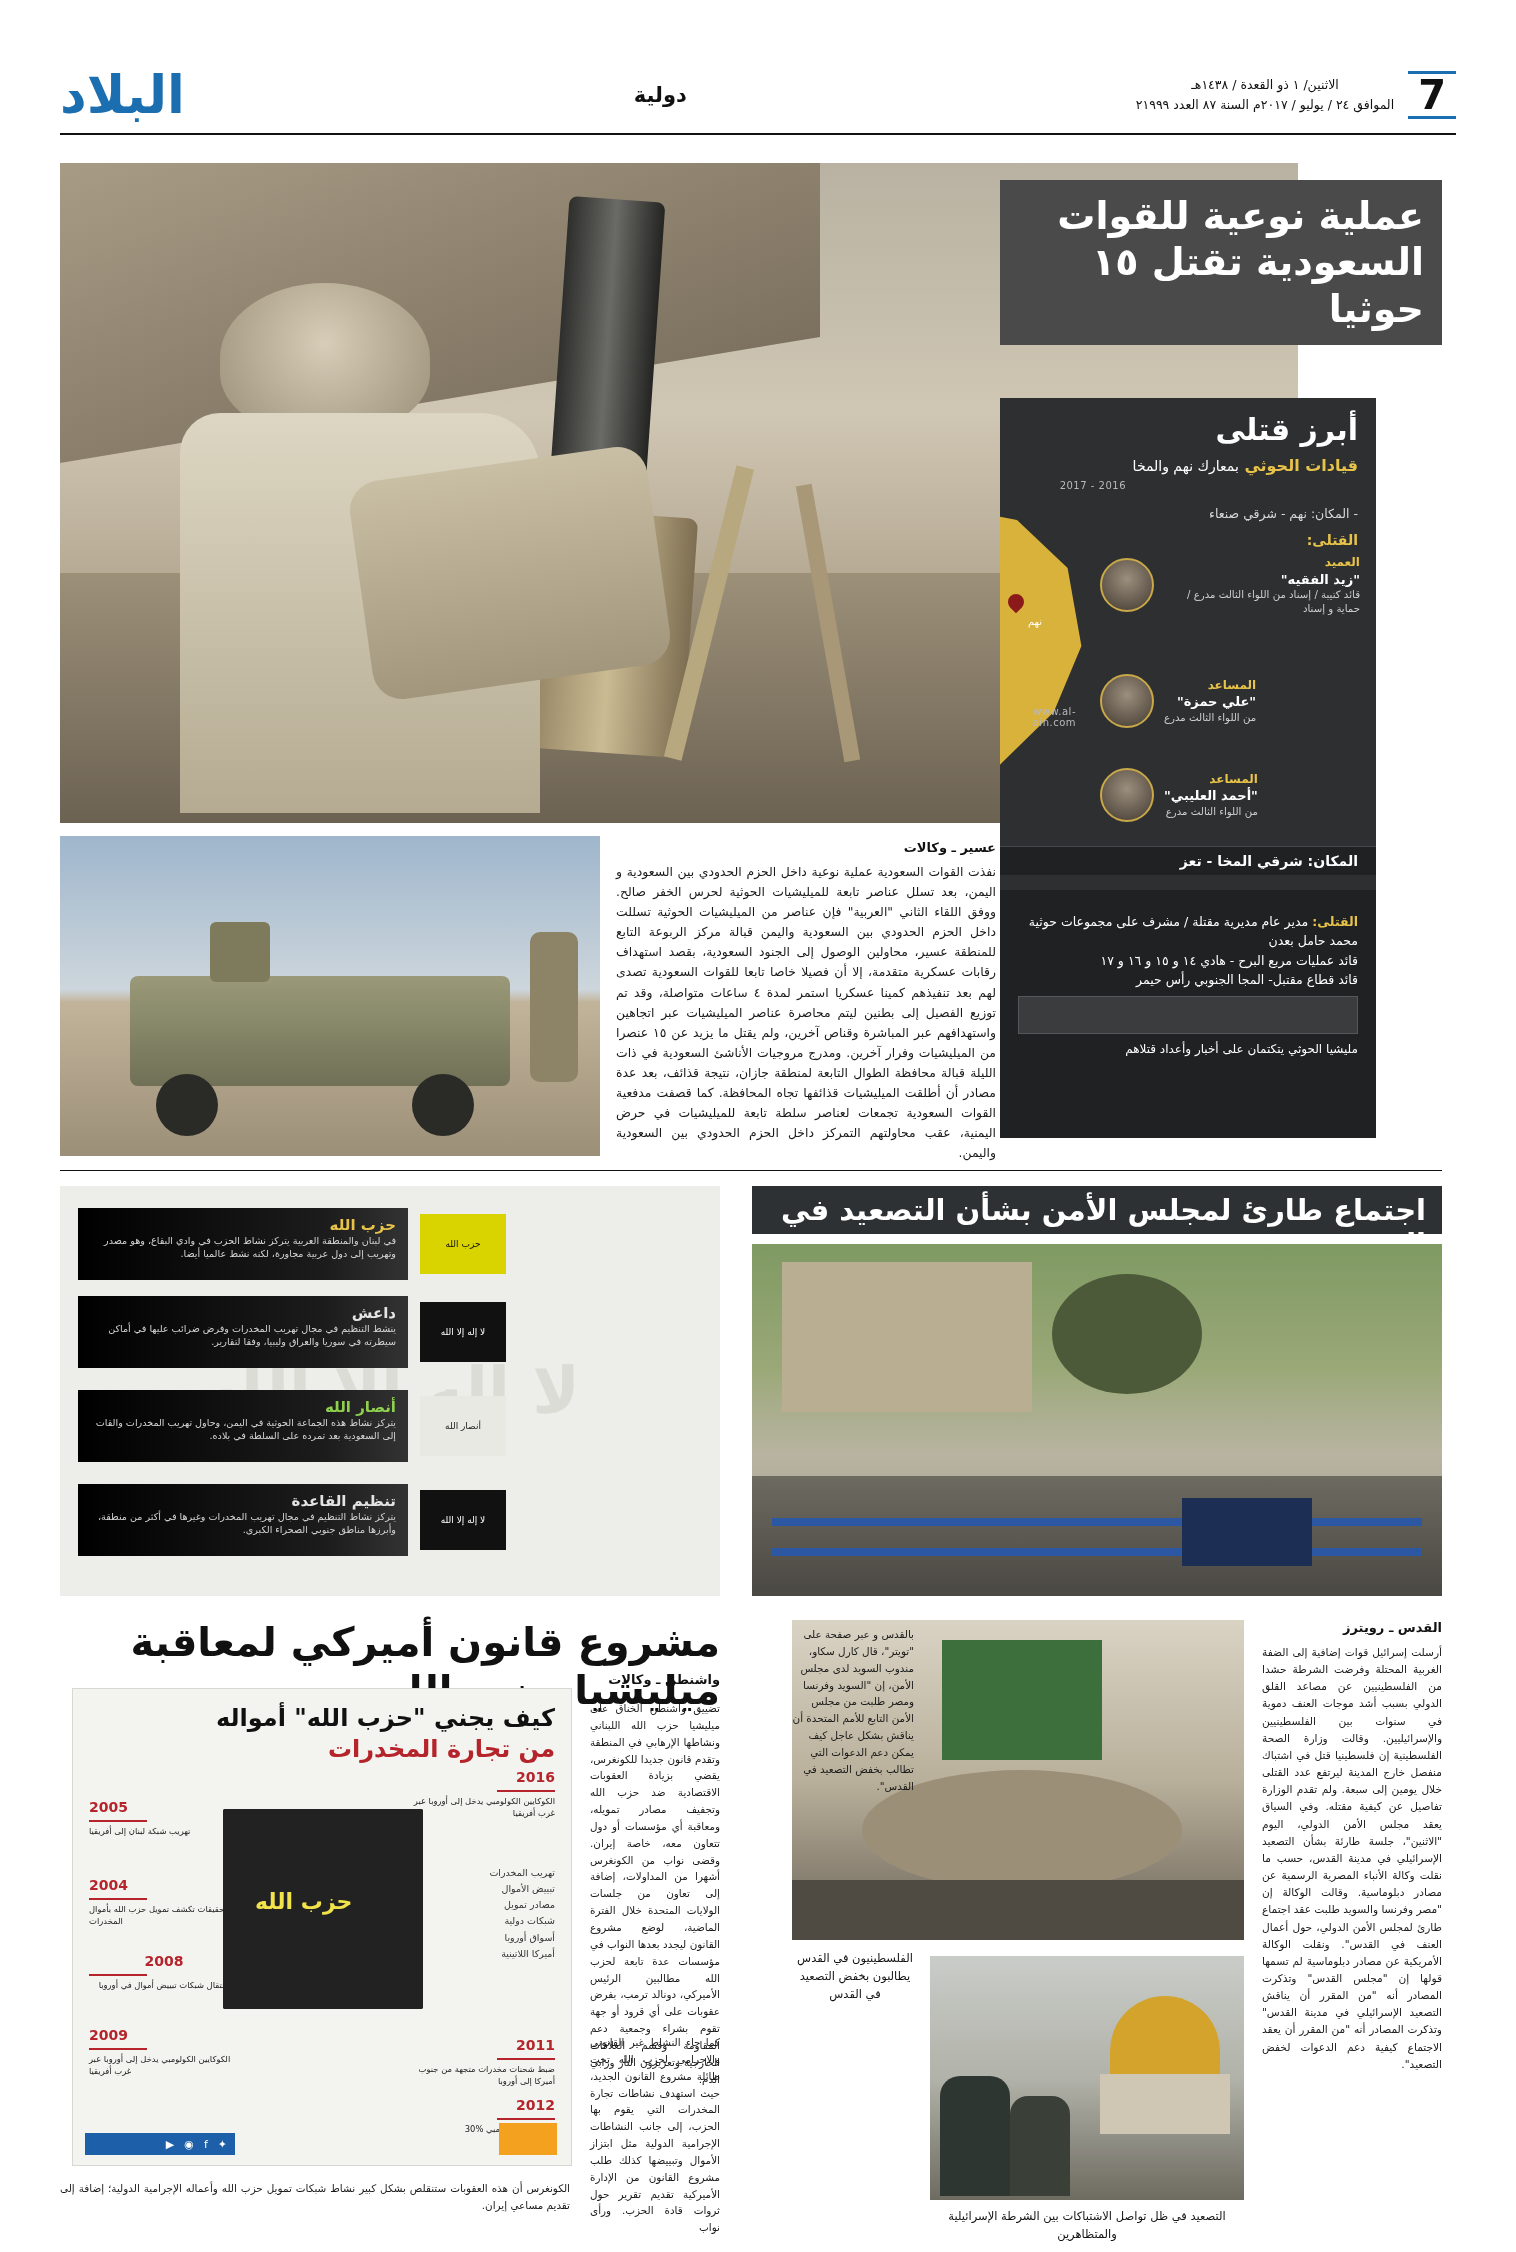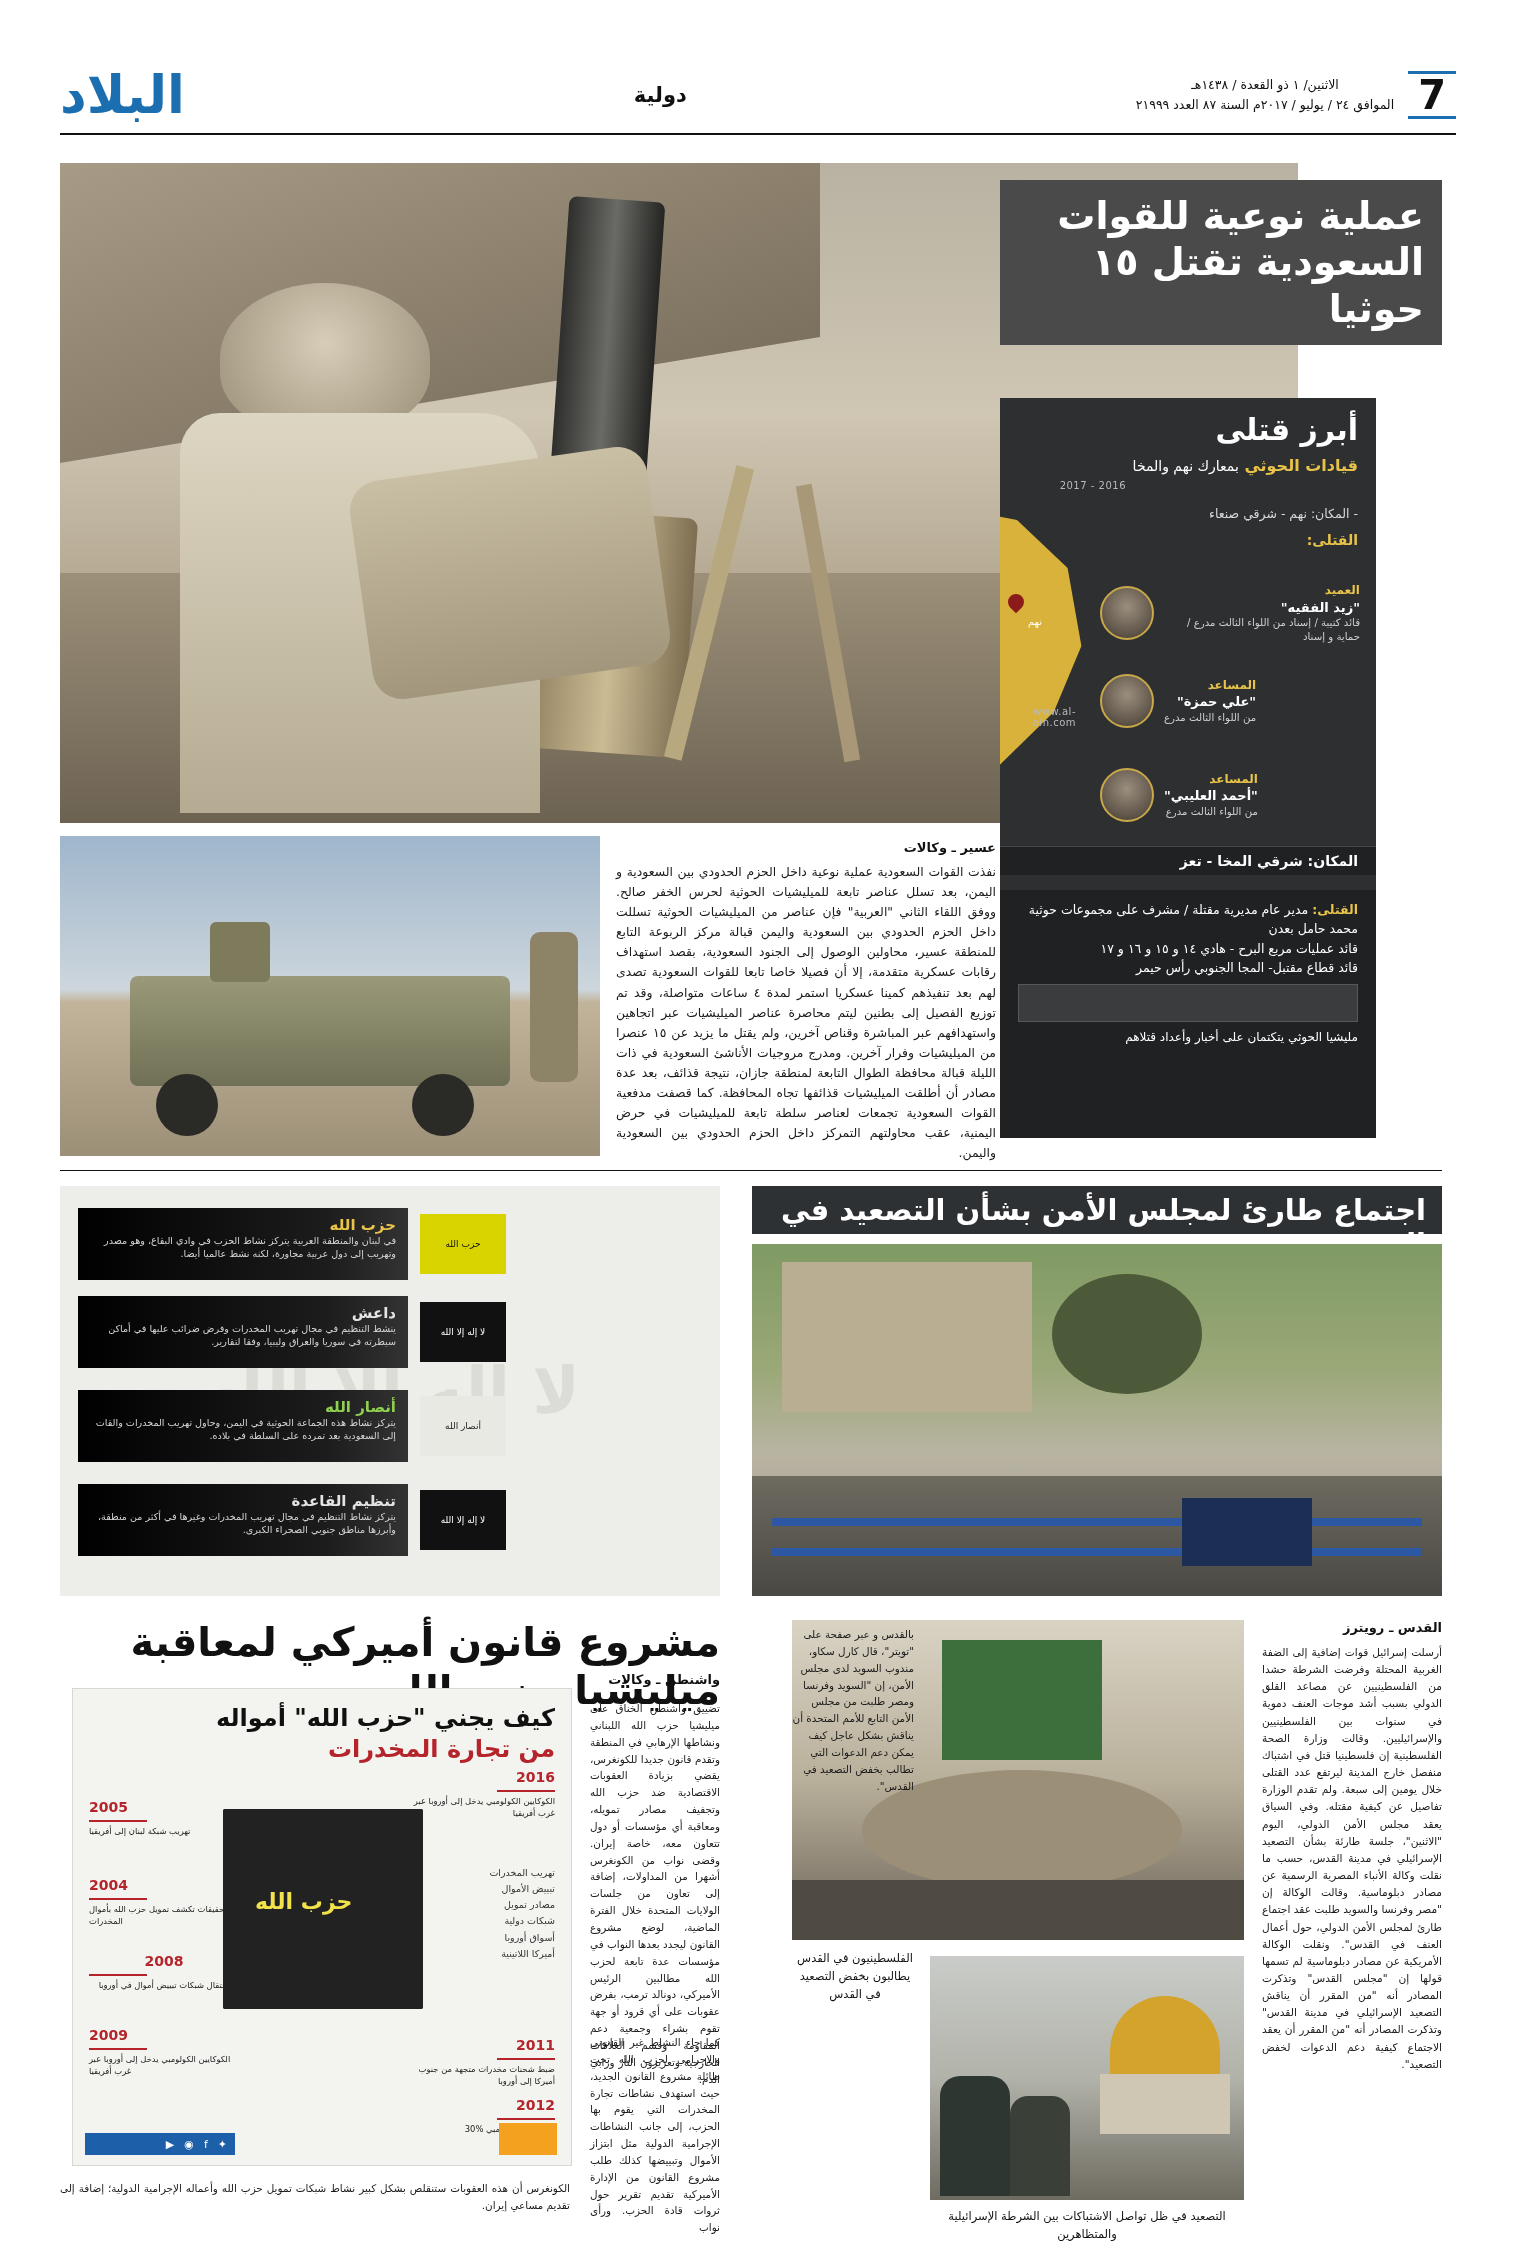--- a/index.html
+++ b/index.html
@@ -170,21 +170,21 @@
     opacity: .95;
   }
   .map-pin { position:absolute; width:16px; height:16px; border-radius:50% 50% 50% 0; background:#8b1b1b; transform: rotate(-45deg); }
   .map-lbl { position:absolute; font-size:10px; color:#fff; }
   .watermark {
     position:absolute; font-size:10px; color:#b9b9b9; letter-spacing:.5px;
   }
   .info-bottom {
     position:absolute; left:0; right:0; bottom:0; height: 150px;
     background:#1f2123;
-    padding: 10px 18px;
+    padding: 22px 18px;
   }
   .info-bottom .row { font-size:12.5px; color:#fff; text-align:right; line-height:1.55; }
   .info-bottom .row .k { color:#e7c34a; font-weight:bold; }
   .info-bottom .strip {
     margin-top:6px; height:38px; background:#3a3c3e; border:1px solid #55585b;
   }
   .info-bottom .foot { margin-top:8px; font-size:12px; color:#fff; text-align:right;}
 
   .place-bar {
     position:absolute; left:0; right:0;
@@ -327,21 +327,21 @@
     <div class="map-pin" style="right:352px; top:196px;"></div>
     <div class="map-pin" style="right:386px; top:212px;"></div>
     <div class="map-lbl" style="right:334px; top:218px;">نهم</div>
     <div class="map-lbl" style="right:380px; top:236px;">صنعاء</div>
     <div class="map-lbl" style="right:394px; top:322px;">المخا</div>
 
     <div class="watermark" style="right:410px; top:40px; transform:rotate(-90deg); transform-origin: right top;">www.al-ain.com</div>
     <div class="watermark" style="right:250px; top:82px;">2016 - 2017</div>
     <div class="watermark" style="right:300px; top:308px;">www.al-ain.com</div>
 
-    <div class="person" style="top:184px;">
+    <div class="person" style="top:156px;">
       <div class="pic"></div>
       <div class="txt">
         <div class="rank">العميد</div>
         <div class="name">"زيد الفقيه"</div>
         <div class="desc">قائد كتيبة / إسناد من اللواء الثالث مدرع / حماية و إسناد</div>
       </div>
     </div>
     <div class="person" style="top:272px;">
       <div class="pic"></div>
       <div class="txt">

